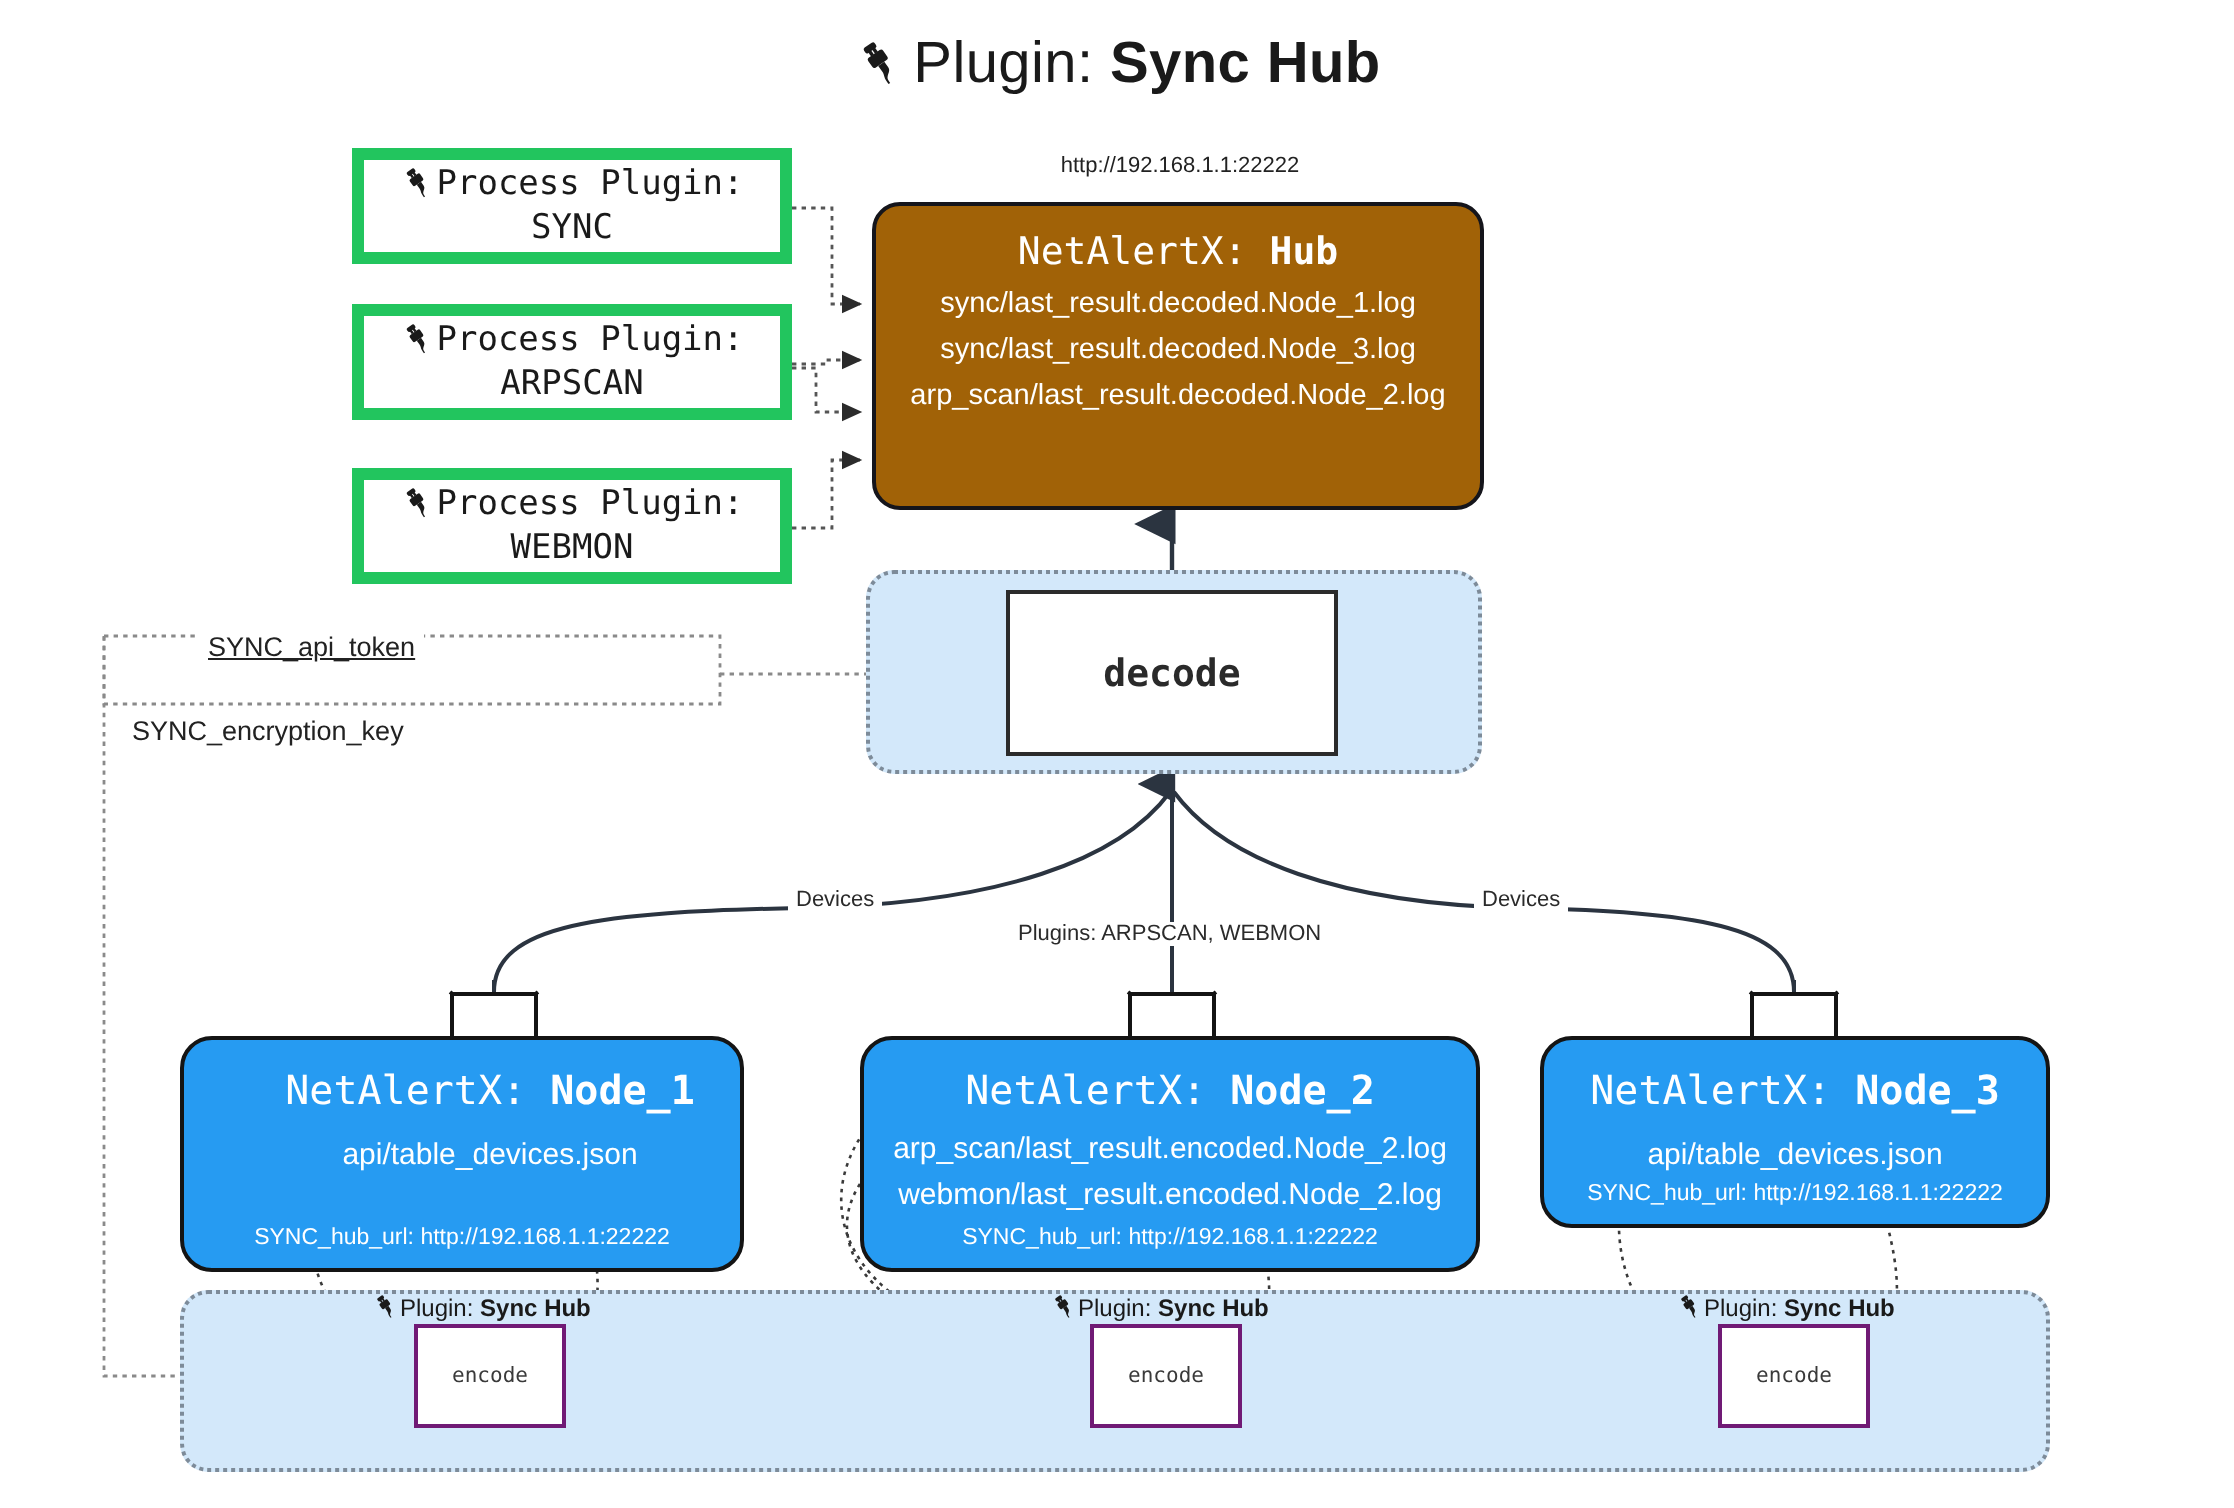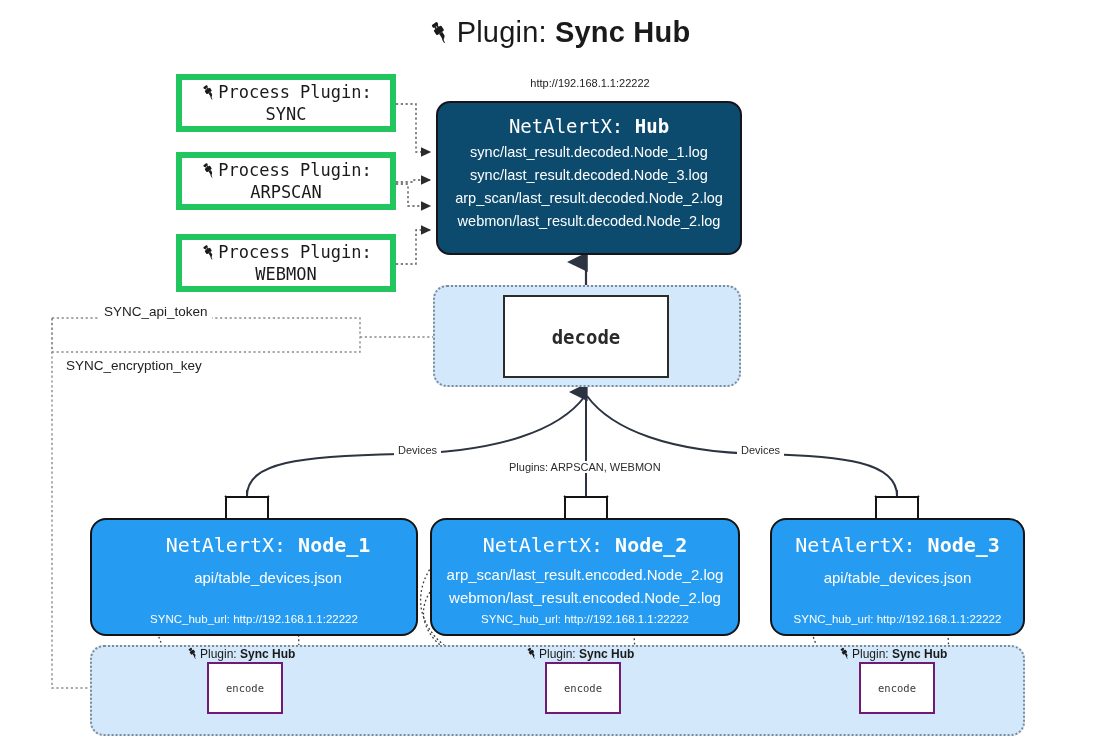--- a/index.html
+++ b/index.html
@@ -21,21 +21,21 @@
   
   .pbox{position:absolute;box-sizing:border-box;background:#fff;border:6px solid #22c55e;
         font-family:"DejaVu Sans Mono","Liberation Mono",monospace;
         font-size:17px;line-height:1.32;color:#1a1a1a;text-align:center;
         display:flex;align-items:center;justify-content:center;}
   .pbox .ln1{display:block;white-space:nowrap;}
   .pbox .ln2{display:block;}
 
   
   #hub{position:absolute;left:436px;top:101px;width:306px;height:154px;
-       background:#0c4a6e;border:2px solid #15151b;border-radius:14px;
+       background:#a16207;border:2px solid #15151b;border-radius:14px;
        color:#fff;box-sizing:border-box;}
   #hub .hubtitle{font-family:"DejaVu Sans Mono","Liberation Mono",monospace;
        font-size:19px;text-align:center;margin-top:12px;}
   #hub .hubtitle b{font-weight:bold;}
   #hub .logline{font-size:14.5px;text-align:center;margin-top:7px;white-space:nowrap;}
   #hub .logline b{font-weight:normal;}
 
   
   #decodewrap{position:absolute;left:433px;top:285px;width:308px;height:102px;
        background:#d3e8fa;border:2px dotted #7d8b99;border-radius:14px;box-sizing:border-box;}
@@ -214,55 +214,54 @@
   </div>
 
   <div id="hub">
     <div class="hubtitle">
       <span>NetAlertX:</span>
       <b>Hub</b>
     </div>
     <div class="logline"><span>sync/last_result.</span><b>decoded</b><span>.Node_1.log</span></div>
     <div class="logline"><span>sync/last_result.</span><b>decoded</b><span>.Node_3.log</span></div>
     <div class="logline"><span>arp_scan/last_result.</span><b>decoded</b><span>.Node_2.log</span></div>
-    <div class="logline"><span>webmon/last_result.</span><b>decoded</b><span>.Node_2.log</span></div>
   </div>
 
   <div id="decodewrap"></div>
   <div id="decode">decode</div>
 
-  <div class="tokenlabel" style="left:100px;top:304px;">SYNC_api_token</div>
+  <div class="tokenlabel" style="left:100px;top:316px;text-decoration:underline;">SYNC_api_token</div>
   <div class="tokenlabel" style="left:62px;top:358px;">SYNC_encryption_key</div>
 
   <div class="elabel" style="left:394px;top:444px;">Devices</div>
   <div class="elabel" style="left:737px;top:444px;">Devices</div>
   <div class="elabel" style="left:505px;top:461px;">Plugins: ARPSCAN, WEBMON</div>
 
   <div class="env" style="left:225px;top:496px;"></div>
   <div class="env" style="left:564px;top:496px;"></div>
   <div class="env" style="left:875px;top:496px;"></div>
 
-  <div class="nbox" style="left:90px;top:518px;width:328px;height:118px;padding-left:28px;">
+  <div class="nbox" style="left:90px;top:518px;width:282px;height:118px;padding-left:28px;">
     <div class="ntitle">
       <span>NetAlertX:</span> <b>Node_1</b>
     </div>
     <div class="nrow">api/table_devices.json</div>
     <div class="nfoot">SYNC_hub_url: http://192.168.1.1:22222</div>
   </div>
 
   <div class="nbox" style="left:430px;top:518px;width:310px;height:118px;">
     <div class="ntitle">
       <span>NetAlertX:</span> <b>Node_2</b>
     </div>
     <div class="nrow" style="margin-top:9px">arp_scan/last_result.encoded.Node_2.log</div>
     <div class="nrow" style="margin-top:6px">webmon/last_result.encoded.Node_2.log</div>
     <div class="nfoot">SYNC_hub_url: http://192.168.1.1:22222</div>
   </div>
 
-  <div class="nbox" style="left:770px;top:518px;width:255px;height:118px;">
+  <div class="nbox" style="left:770px;top:518px;width:255px;height:96px;">
     <div class="ntitle">
       <span>NetAlertX:</span> <b>Node_3</b>
     </div>
     <div class="nrow">api/table_devices.json</div>
     <div class="nfoot">SYNC_hub_url: http://192.168.1.1:22222</div>
   </div>
 
   <div id="strip"></div>
 
   <div class="enclabel" style="left:186px;top:646px;">

